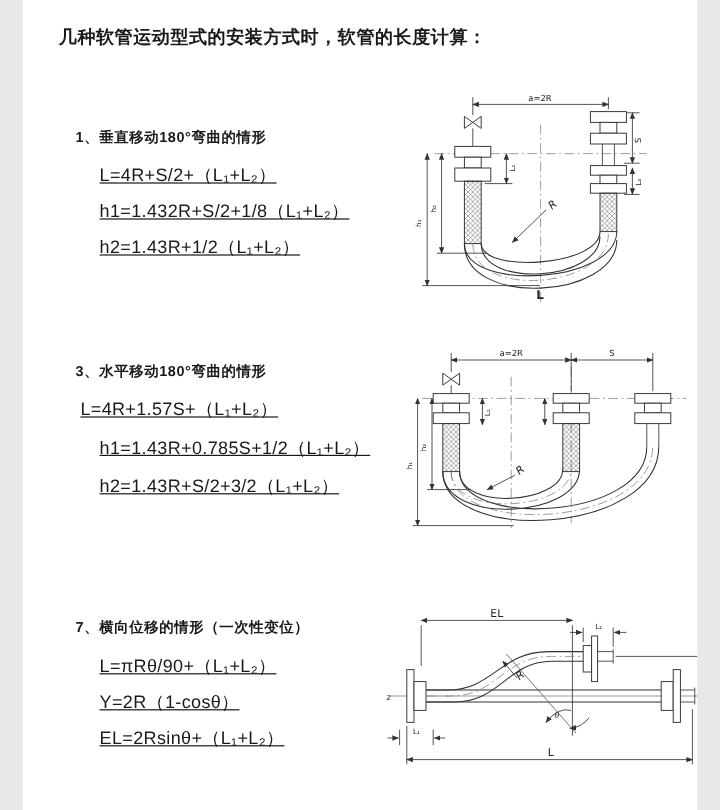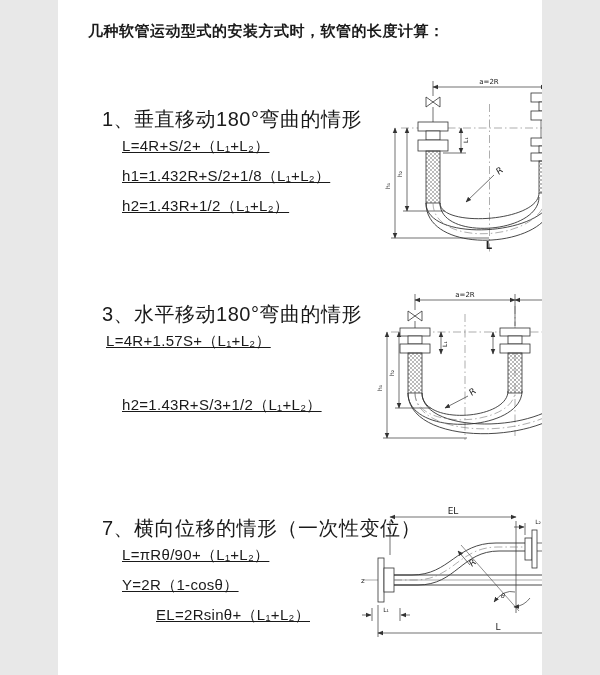--- a/index.html
+++ b/index.html
@@ -1,22 +1,22 @@
 <!DOCTYPE html>
 <html><head>
 <meta charset="utf-8">
 <style>
   html,body{margin:0;padding:0;background:#e8e8e8;}
   .page{
-    position:relative;width:484px;height:675px;background:#ffffff;
+    position:relative;width:562px;height:675px;background:#ffffff;
     font-family:"Liberation Sans","DejaVu Sans",sans-serif;color:#1a1a1a;
     overflow:hidden;margin:0 auto;
   }
   .doc-title{position:absolute;left:30px;top:22px;font-size:15px;font-weight:bold;letter-spacing:.5px;}
-  .sec-heading{position:absolute;font-size:20px;font-weight:normal;letter-spacing:.5px;}
+  .sec-heading{position:absolute;font-size:12px;font-weight:bold;letter-spacing:.5px;}
   .formula{position:absolute;font-size:15px;font-weight:normal;letter-spacing:.3px;text-decoration:underline;}
   .diagram{position:absolute;}
   svg text{fill:#222;font-family:"DejaVu Sans",sans-serif;}
   svg .thin{stroke:#333;stroke-width:.7;fill:none;}
   svg .hose{stroke:#333;stroke-width:.9;fill:none;}
   svg .cl{stroke:#777;stroke-width:.6;fill:none;stroke-dasharray:8 3 1.5 3;}
   svg .part{stroke:#333;stroke-width:.8;fill:#fff;}
   svg .dim{stroke:#333;stroke-width:.7;fill:none;}
   svg .lbl{font-size:7px;}
   svg .lbl-sm{font-size:6px;}
@@ -105,21 +105,22 @@
       </g>
 
       <line class="dim" x1="121" y1="99" x2="93" y2="126" marker-end="url(#ar1)"></line>
       <text x="126" y="99" font-size="9" font-style="italic" transform="rotate(-40 126 99)">R</text>
       <text class="lbl-lg" x="116" y="173" text-anchor="middle" font-weight="bold">L</text>
     </svg>
   </div>
 
   <div class="sec-heading" style="left:44px;top:301px;">3、水平移动180°弯曲的情形</div>
   <div class="formula" style="left:48px;top:332px;">L=4R+1.57S+（L₁+L₂）</div>
-  <div class="formula" style="left:64px;top:396px;">h2=1.43R+S/3+1/2（L₁+L₂）</div>
+  <div class="formula" style="left:64px;top:364px;">h1=1.43R+0.785S+1/2（L₁+L₂）</div>
+  <div class="formula" style="left:64px;top:396px;">h2=1.43R+S/2+3/2（L₁+L₂）</div>
 
   <div class="diagram" style="left:313px;top:288px;">
     <svg width="287" height="160" viewBox="0 0 287 160">
       <defs>
         <marker id="ar2" viewBox="0 0 10 10" refX="9" refY="5" markerWidth="8" markerHeight="8" orient="auto-start-reverse">
           <path d="M0,1 L10,5 L0,9 z" fill="#333"></path>
         </marker>
         <pattern id="hat2" width="4" height="4" patternUnits="userSpaceOnUse">
           <path d="M0,4 L4,0 M0,0 L4,4" stroke="#666" stroke-width=".45"></path>
         </pattern>
@@ -186,21 +187,21 @@
       </g>
 
       <line class="dim" x1="97" y1="108" x2="74" y2="120" marker-end="url(#ar2)"></line>
       <text x="101" y="108" font-size="9" font-style="italic" transform="rotate(-40 101 108)">R</text>
     </svg>
   </div>
 
   <div class="sec-heading" style="left:44px;top:515px;">7、横向位移的情形（一次性变位）</div>
   <div class="formula" style="left:64px;top:546px;">L=πRθ/90+（L₁+L₂）</div>
   <div class="formula" style="left:64px;top:576px;">Y=2R（1-cosθ）</div>
-  <div class="formula" style="left:64px;top:606px;margin-left:34px;">EL=2Rsinθ+（L₁+L₂）</div>
+  <div class="formula" style="left:64px;top:606px;">EL=2Rsinθ+（L₁+L₂）</div>
 
   <div class="diagram" style="left:300px;top:505px;">
     <svg width="300" height="140" viewBox="0 0 300 140">
       <defs>
         <marker id="ar3" viewBox="0 0 10 10" refX="9" refY="5" markerWidth="8" markerHeight="8" orient="auto-start-reverse">
           <path d="M0,1 L10,5 L0,9 z" fill="#333"></path>
         </marker>
       </defs>
 
       <g>

